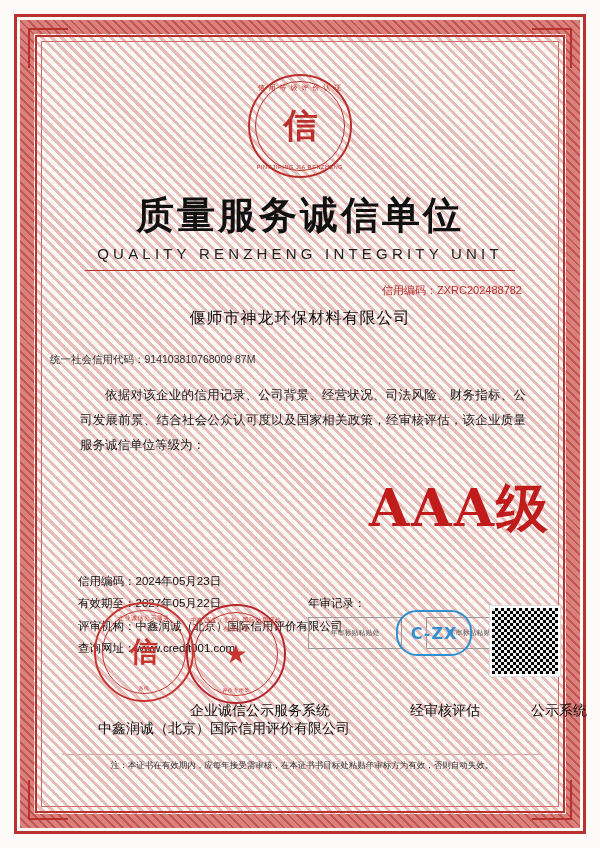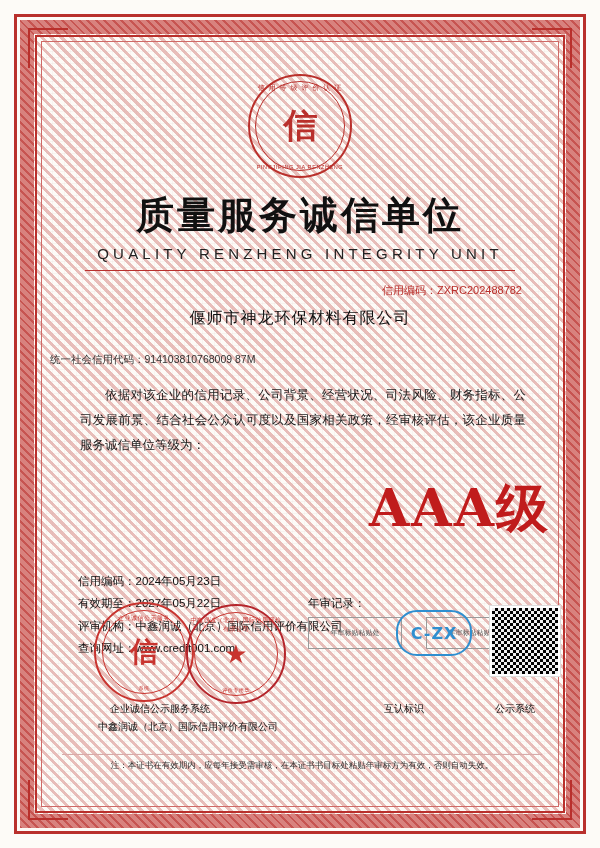--- a/index.html
+++ b/index.html
@@ -325,23 +325,23 @@
     height: 66px;
     background:
       repeating-linear-gradient(0deg,#111 0 3px,#fff 3px 6px),
       repeating-linear-gradient(90deg,#111 0 3px,#fff 3px 6px);
     background-blend-mode: difference;
     border: 2px solid #fff;
     box-shadow: 0 0 0 1px #ddd;
   }
   .caption {
     position: absolute;
-    font-size: 10px;
+    font-size: 14px;
     color: #111;
-    text-align: left;
+    text-align: right;
     white-space: nowrap;
   }
   .cap-org1 { left: 52px; top: 100px; width: 220px; }
   .cap-org2 { left: 40px; top: 118px; width: 248px; }
   .cap-mutual { left: 326px; top: 100px; width: 96px; }
   .cap-system { left: 437px; top: 100px; width: 92px; }
 
   
   .footnote {
     position: absolute;
@@ -435,20 +435,20 @@
         <div class="seal-arc arc-t">中鑫润诚（北京）国际信用评价有限公司</div>
         <div class="seal-star">★</div>
         <div class="seal-arc arc-b">评价专用章</div>
       </div>
 
       <div class="mutual-logo">C-ZX</div>
       <div class="qr"></div>
 
       <div class="caption cap-org1">企业诚信公示服务系统</div>
       <div class="caption cap-org2">中鑫润诚（北京）国际信用评价有限公司</div>
-      <div class="caption cap-mutual">互认标识</div>
+      <div class="caption cap-mutual">经审核评估</div>
       <div class="caption cap-system">公示系统</div>
     </div>
 
     <div class="footnote">注：本证书在有效期内，应每年接受需审核，在本证书书目标处粘贴年审标方为有效，否则自动失效。</div>
 
   </div>
 </div>
 
 </body></html>

